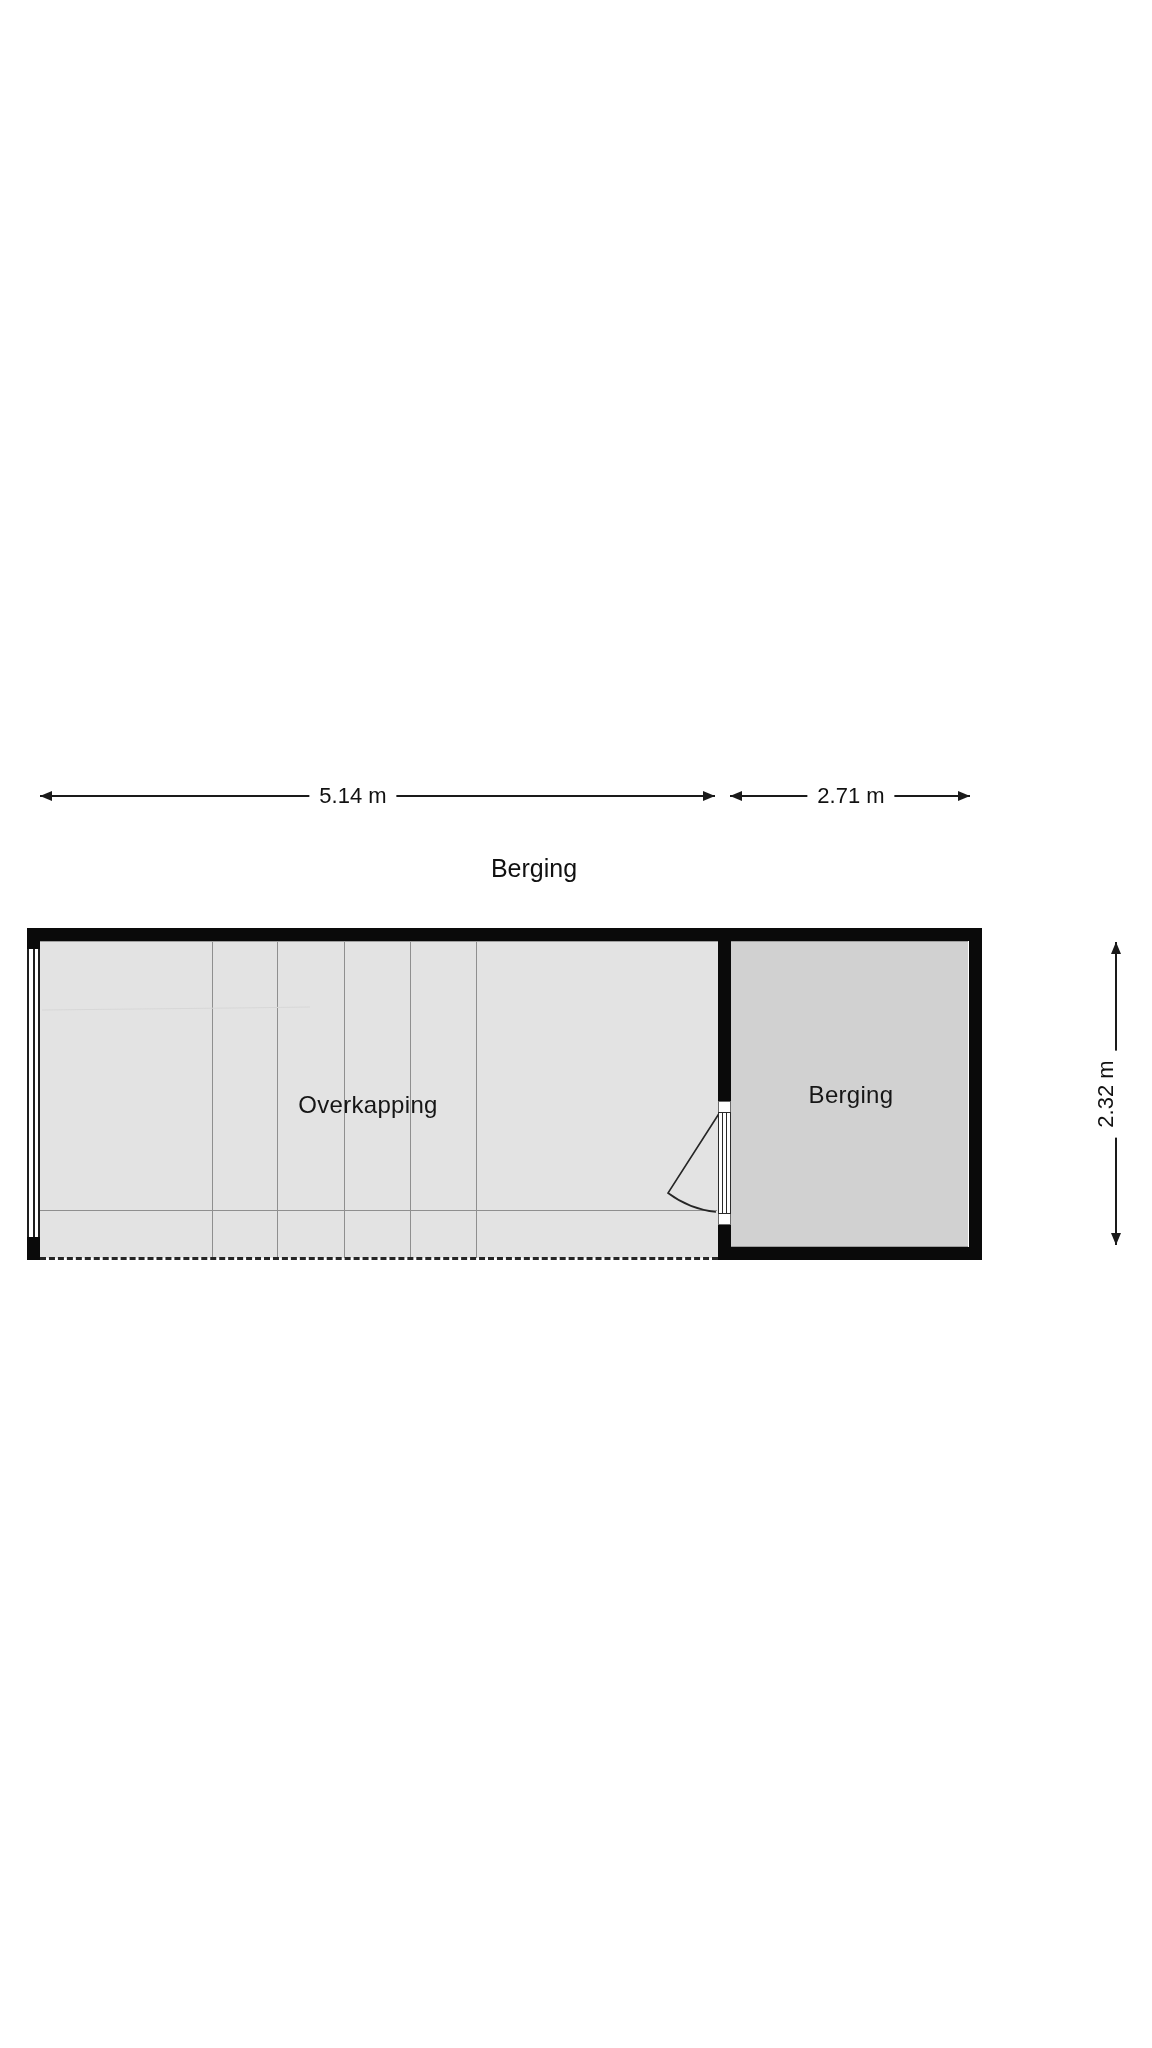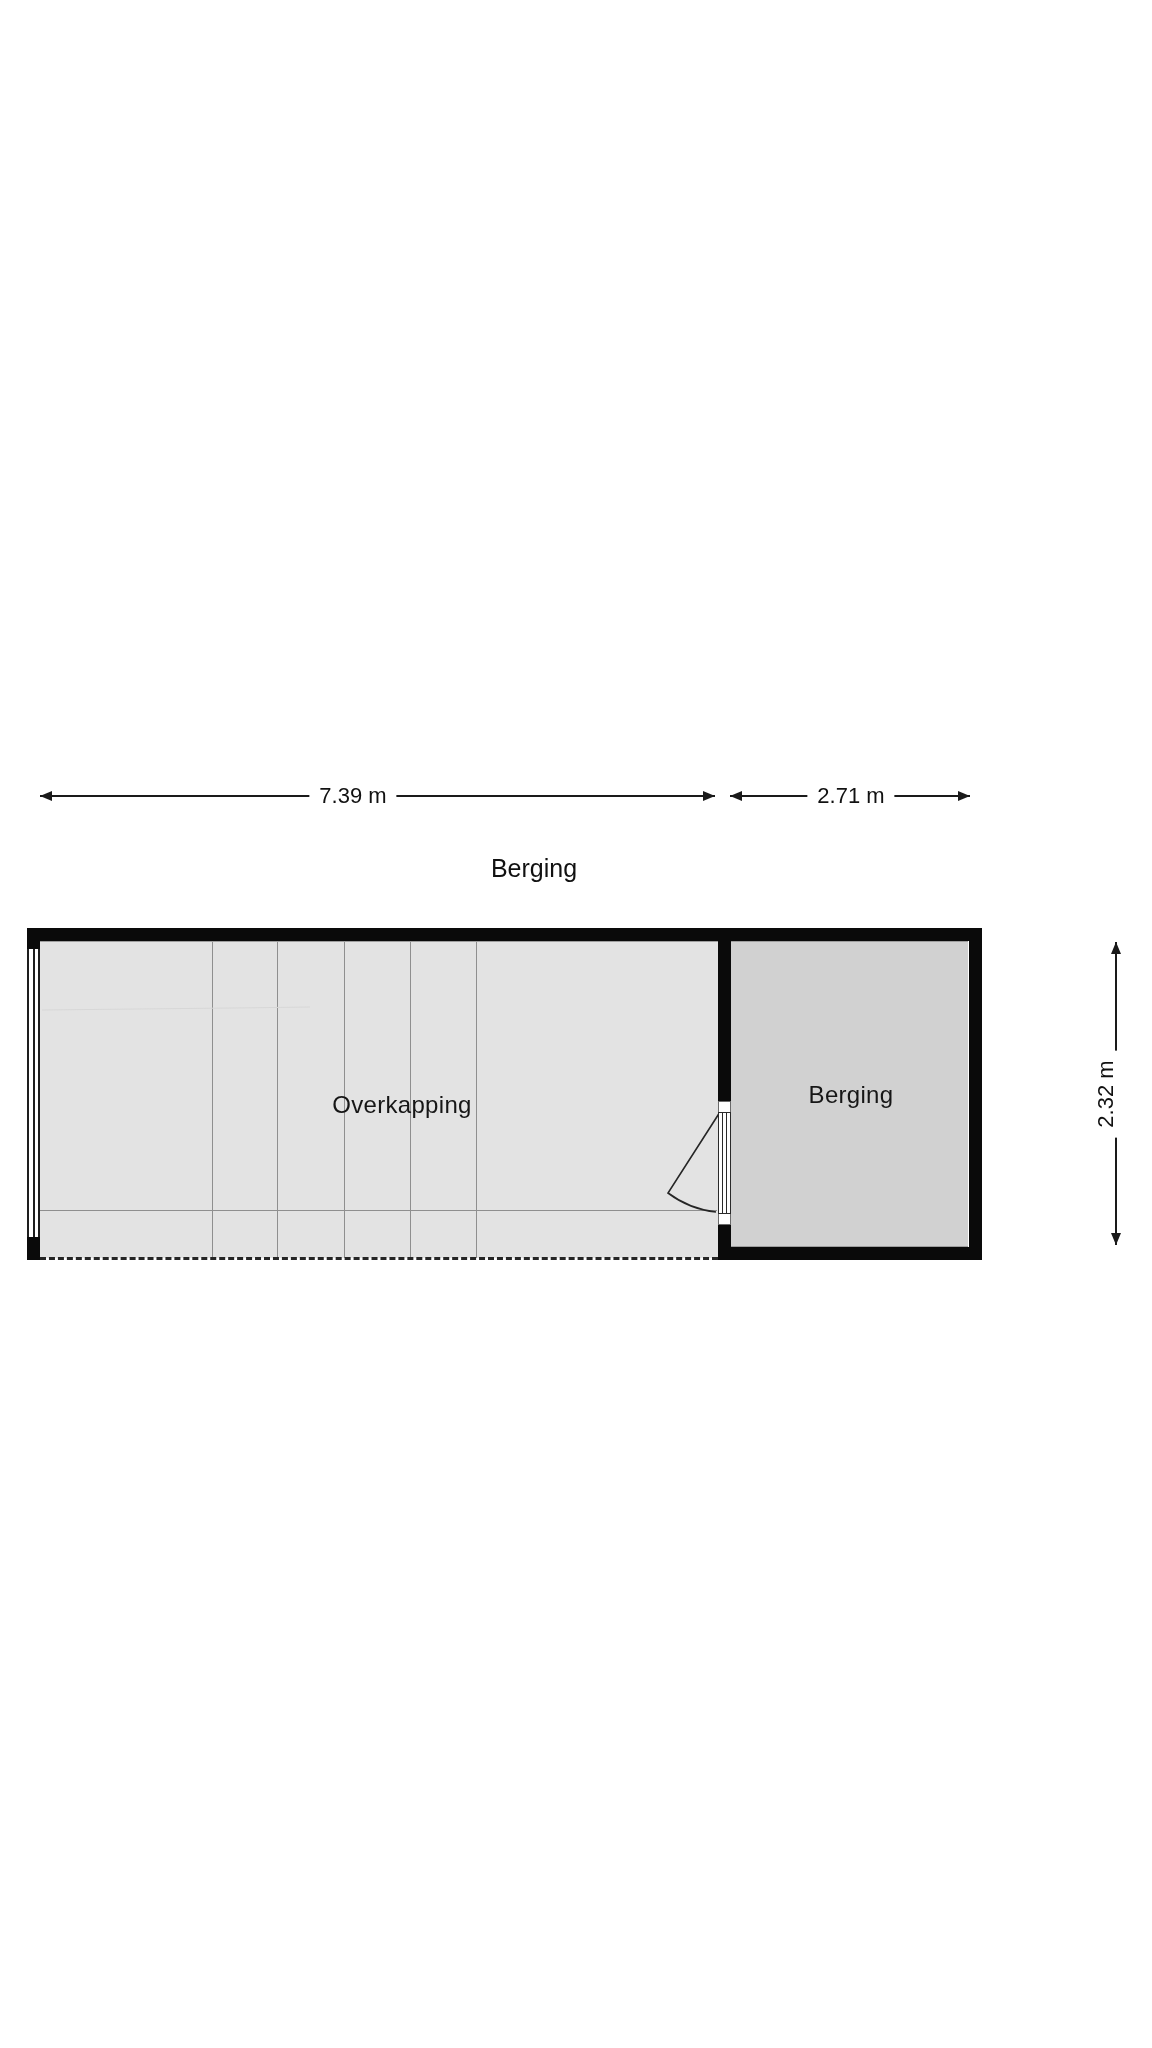--- a/index.html
+++ b/index.html
@@ -75,21 +75,21 @@
 </style>
 </head>
 <body>
 
 <div class="canvas">
 
   <div class="dim-group">
     <div class="dim-line-h abs" style="left:40px;top:795px;width:675px;"></div>
     <div class="arrow left abs" style="left:40px;top:791px;"></div>
     <div class="arrow right abs" style="left:703px;top:791px;"></div>
-    <div class="dim-label" style="left:353px;top:796px;">7.39 m</div>
+    <div class="dim-label" style="left:353px;top:796px;">5.14 m</div>
   </div>
 
   <div class="dim-group">
     <div class="dim-line-h abs" style="left:730px;top:795px;width:240px;"></div>
     <div class="arrow left abs" style="left:730px;top:791px;"></div>
     <div class="arrow right abs" style="left:958px;top:791px;"></div>
     <div class="dim-label" style="left:851px;top:796px;">2.71 m</div>
   </div>
 
   <div class="plan-title" style="left:534px;top:868px;">Berging</div>
@@ -122,21 +122,21 @@
   <div class="jamb top"></div>
   <div class="jamb bottom"></div>
   <div class="door-leaf">
     <div class="slat" style="left:3px;"></div>
     <div class="slat" style="left:7px;"></div>
   </div>
   <svg class="door-swing" width="85" height="125" viewBox="0 0 85 125">
     <path d="M 70 12 L 18 93 A 98 98 0 0 0 66 112" fill="none" stroke="#262626" stroke-width="1.6"></path>
   </svg>
 
-  <div class="room-label" style="left:402px;top:1105px;">Overkapping</div>
+  <div class="room-label" style="left:368px;top:1105px;">Overkapping</div>
   <div class="room-label" style="left:851px;top:1095px;">Berging</div>
 
   <div class="dim-group">
     <div class="dim-line-v abs" style="left:1115px;top:942px;height:303px;"></div>
     <div class="arrow up abs" style="left:1111px;top:942px;"></div>
     <div class="arrow down abs" style="left:1111px;top:1233px;"></div>
     <div class="dim-label rot" style="left:1106px;top:1094px;">2.32 m</div>
   </div>
 
 </div>

